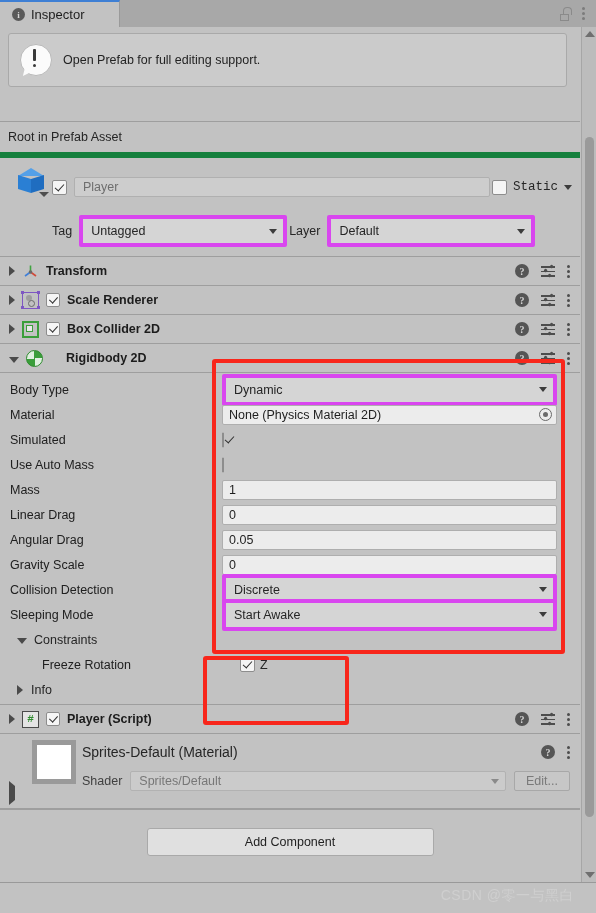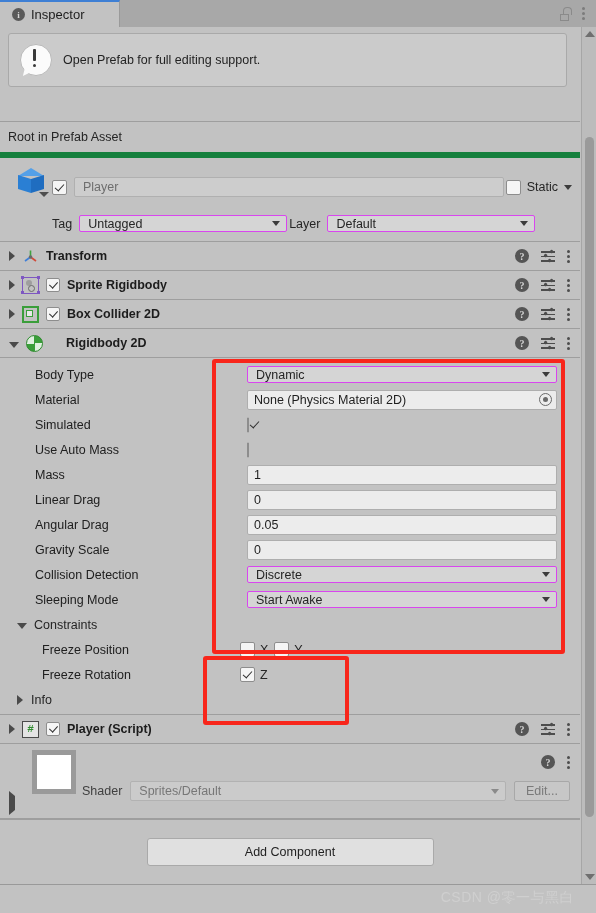--- a/index.html
+++ b/index.html
@@ -203,34 +203,34 @@
   }
   .cb.checked::after {
     content: "";
     position: absolute; left: 4px; top: 1px;
     width: 4px; height: 8px;
     border: solid #303030; border-width: 0 1.8px 1.8px 0;
     transform: rotate(42deg);
   }
   .cb-small { width: 14px; height: 14px; }
   .cb-small.checked::after { left: 3.5px; top: 1px; width: 4px; height: 7px; }
-  .static-wrap { display: flex; align-items: center; gap: 6px; margin-left: 2px; flex: none; }
+  .static-wrap { display: flex; align-items: center; gap: 6px; margin-left: 2px; flex: none; font-family: Liberation Mono, monospace; }
   .static-label { font-size: 12.5px; }
   .caret-down {
     width: 0; height: 0;
     border-left: 4.5px solid transparent;
     border-right: 4.5px solid transparent;
     border-top: 5px solid #3c3c3c;
   }
   .go-row2 { display: flex; align-items: center; margin-top: 7px; padding-left: 40px; gap: 0; }
   .fld-label { font-size: 12.5px; margin-right: 7px; }
   .dropdown {
-    height: 17px; box-sizing: border-box;
+    height: 32px; box-sizing: border-box;
     background: #d5d5d5;
-    border: 1px solid #d946ef;
+    border: 4px solid #d946ef;
     border-radius: 2px;
     display: flex; align-items: center;
     padding: 0 6px 0 8px;
     font-size: 12.5px;
   }
   .dropdown .val { flex: 1; white-space: nowrap; overflow: hidden; }
 
   
   .comp-header {
     height: 28px;
@@ -326,21 +326,21 @@
     background: #e4e4e4;
     display: flex; align-items: center; justify-content: center;
     font-size: 11px; font-weight: bold; color: #2e8b2e;
     font-family: "Liberation Mono", monospace;
   }
 
   
   .props { background: #c2c2c2; margin-right: 1px; padding: 4px 0 2px 0; }
   .prow {
     height: 25px; display: flex; align-items: center;
-    padding-left: 35px; padding-right: 23px;
+    padding-left: 10px; padding-right: 23px;
   }
   .plabel { width: 212px; flex: none; font-size: 12.5px; color: #202020; }
   .pfield { flex: 1; }
   .textfield {
     height: 20px; box-sizing: border-box;
     background: #ececec;
     border: 1px solid #aeaeae;
     border-radius: 2px;
     display: flex; align-items: center;
     padding-left: 6px;
@@ -554,21 +554,21 @@
 
       <div class="comp-header">
         <span class="foldout"></span>
         <span class="cicon ic-sprite">
           <span class="corner c1"></span>
             <span class="corner c2"></span>
           <span class="corner c3"></span>
             <span class="corner c4"></span>
         </span>
         <span class="cb checked cb-small"></span>
-        <span class="comp-name">Sprite Rigidbody</span>
+        <span class="comp-name">Scale Renderer</span>
         <span class="comp-right">
           <span class="help-icon">?</span>
           <span class="preset-icon">
               <i></i>
               <i></i>
               <i></i>
               <b></b>
               <b></b>
               <b></b>
             </span>
@@ -704,33 +704,20 @@
           </span>
             </span>
         </div>
 
 
         <div class="crow">
           <span class="foldout open" style="margin-right:7px"></span>
           <span>Constraints</span>
         </div>
 
-        <div class="crow">
-          <span class="plabel sub" style="width:198px">Freeze Position</span>
-          <span class="axis-group">
-            <span class="axis">
-              <span class="cb"></span>
-              <span>X</span>
-            </span>
-            <span class="axis">
-              <span class="cb"></span>
-              <span>Y</span>
-            </span>
-          </span>
-        </div>
 
         <div class="crow">
           <span class="plabel sub" style="width:198px">Freeze Rotation</span>
           <span class="axis-group">
             <span class="axis">
               <span class="cb checked"></span>
               <span>Z</span>
             </span>
           </span>
         </div>
@@ -766,20 +753,21 @@
 
       <div class="mat-block">
         <div class="mat-foldout-col">
           <span class="foldout"></span>
         </div>
         <div class="mat-swatch">
             <div></div>
           </div>
         <div class="mat-right">
           <div class="mat-title-row">
+            <span class="mat-title">Sprites-Default (Material)</span>
             <span class="mat-title-icons">
               <span class="help-icon">?</span>
               <span class="kebab kebab-dark">
                   <i></i>
                   <i></i>
                   <i></i>
                 </span>
             </span>
           </div>
           <div class="shader-row">

